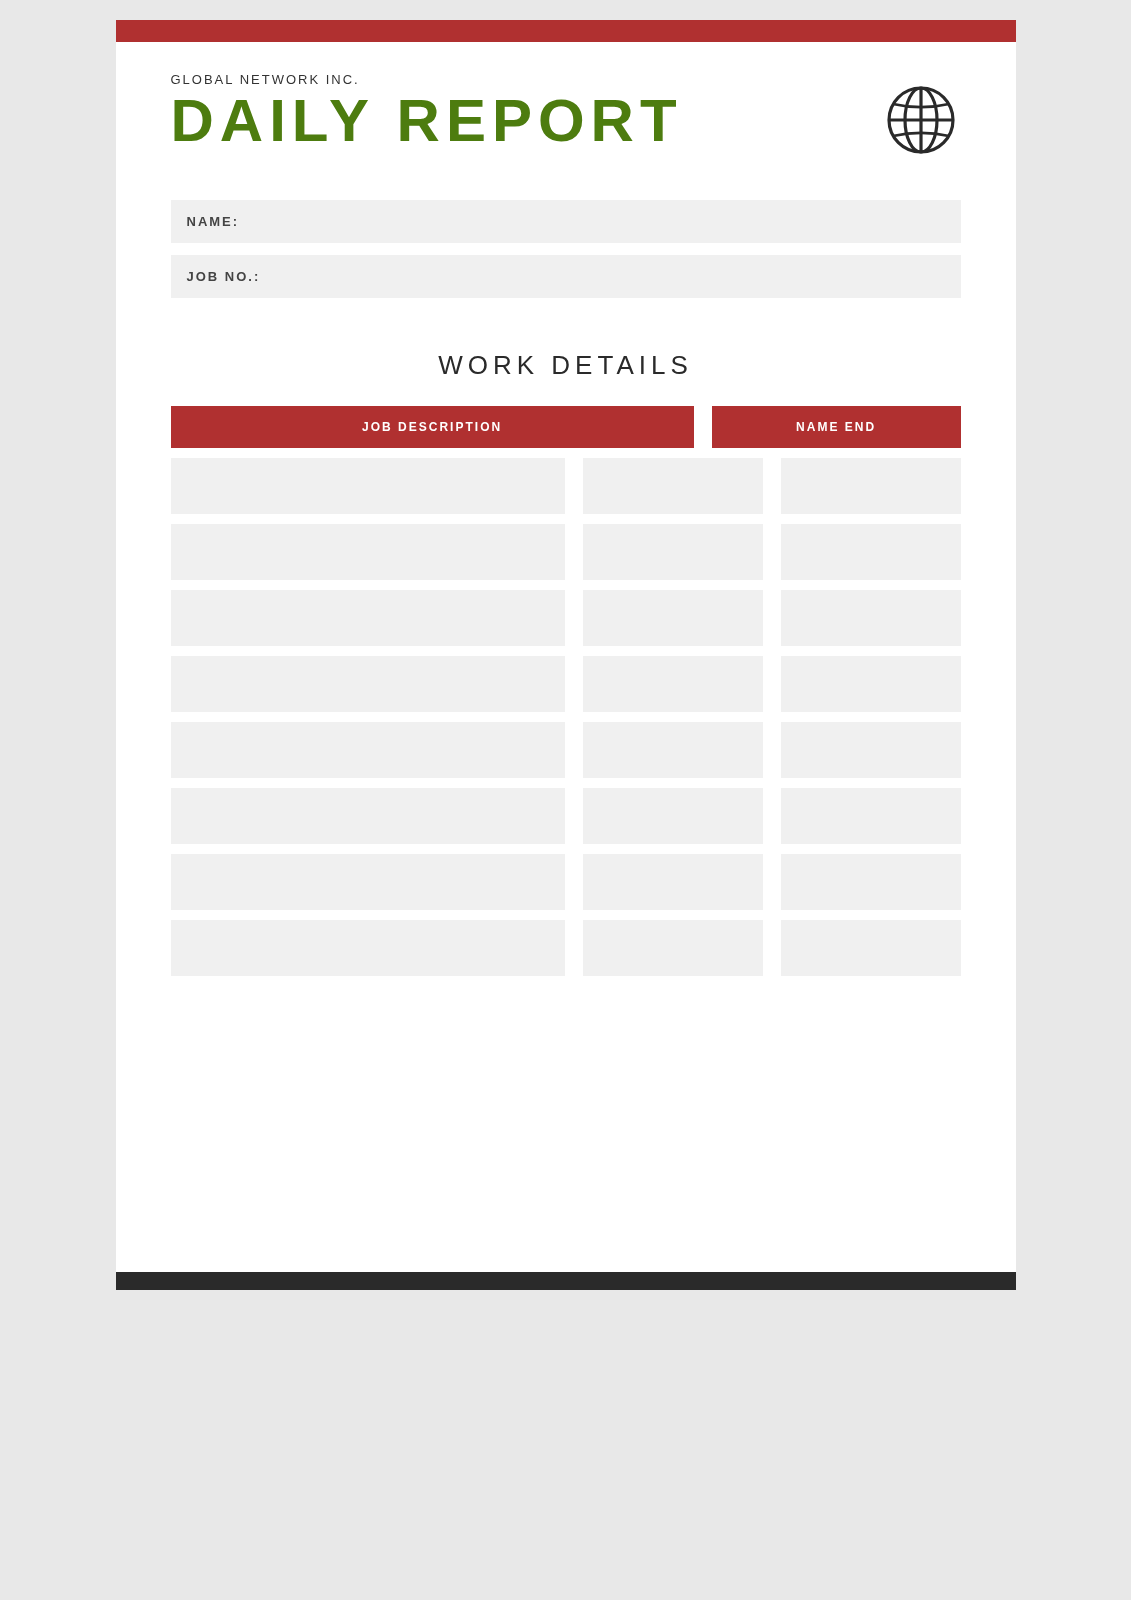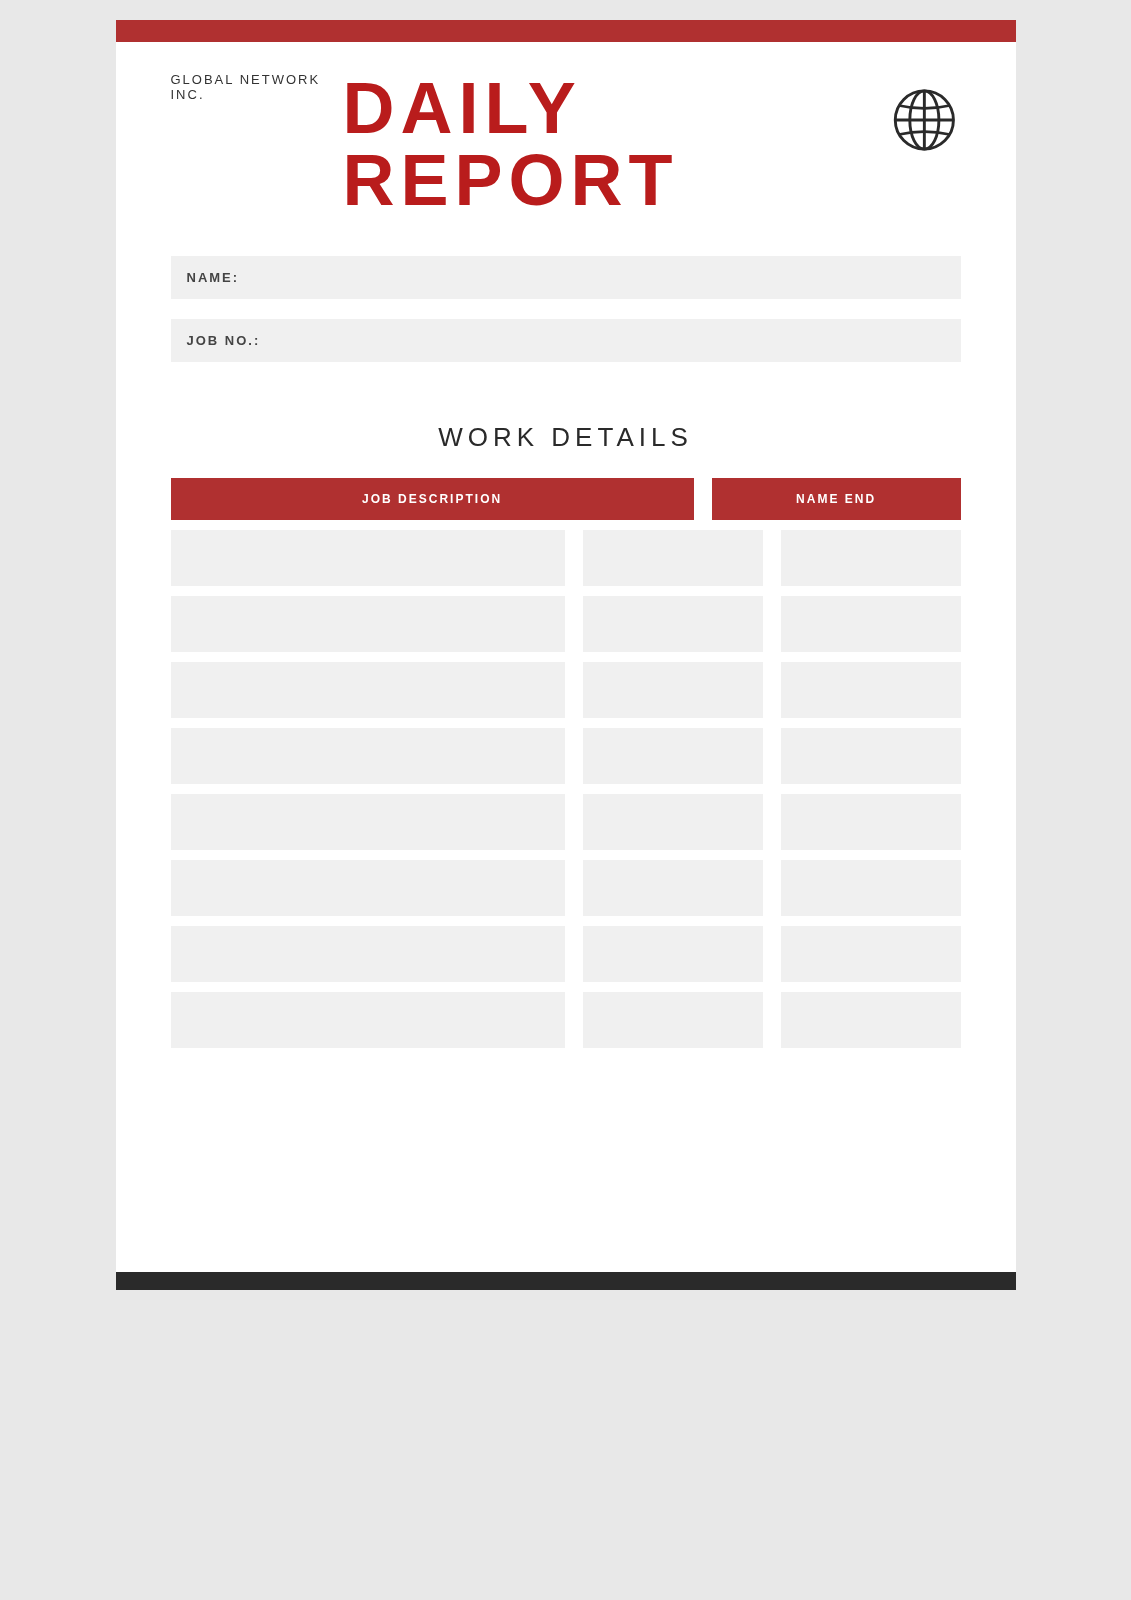--- a/index.html
+++ b/index.html
@@ -34,54 +34,54 @@
 
     .header {
       padding: 30px 55px 20px 55px;
       display: flex;
       justify-content: space-between;
       align-items: flex-start;
     }
 
     .header-left {
       display: flex;
-      flex-direction: row;
+      flex-direction: column;
       justify-content: space-between;
     }
 
     .company-name {
       font-size: 13px;
       letter-spacing: 2px;
       color: #333;
       font-weight: 500;
       margin-bottom: 4px;
     }
 
     .report-title {
-      font-size: 72px;
+      font-size: 60px;
       font-weight: 900;
       letter-spacing: 6px;
-      color: #b91c1c;
+      color: #4d7c0f;
       line-height: 1;
     }
 
     .globe-icon {
       width: 80px;
       height: 80px;
       margin-top: 8px;
     }
 
     .form-section {
       padding: 20px 55px 10px 55px;
     }
 
     .form-row {
       display: flex;
       gap: 25px;
-      margin-bottom: 20px;
+      margin-bottom: 12px;
     }
 
     .form-field {
       flex: 1;
       background: #f0f0f0;
       padding: 14px 16px;
       display: flex;
       align-items: center;
     }
 

